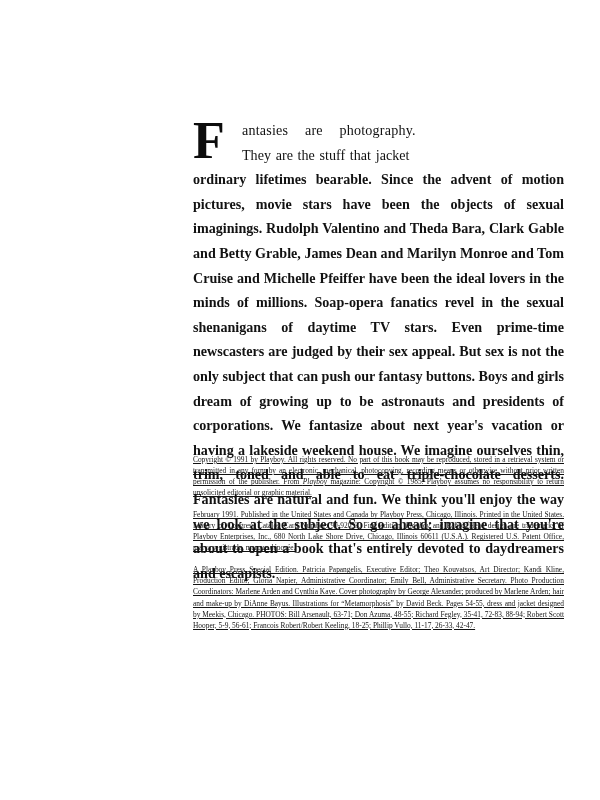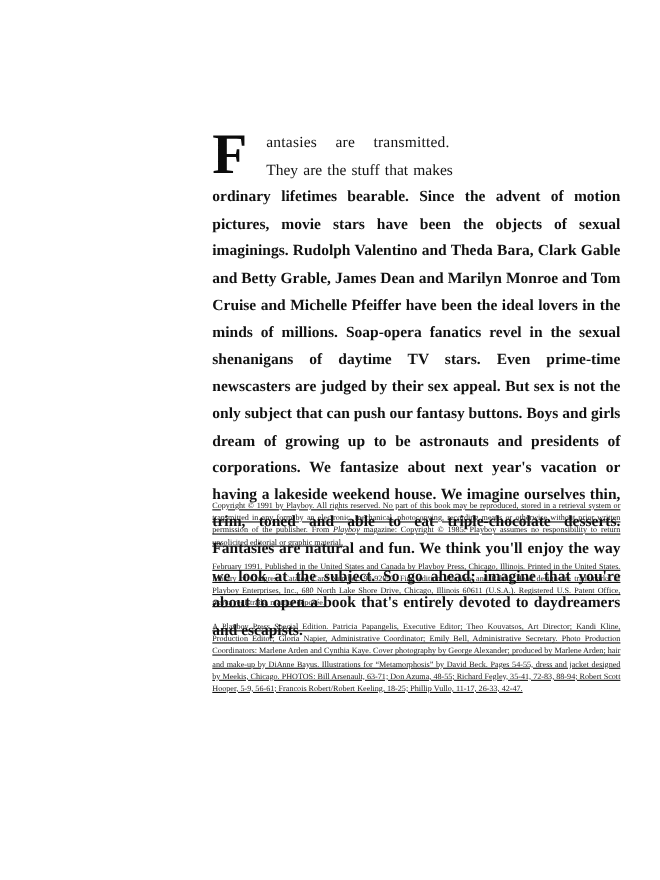--- a/index.html
+++ b/index.html
@@ -98,22 +98,22 @@
   }
 </style>
 </head>
 <body>
 
 <div class="page">
 
   <div class="body-block">
     <p class="lede">
       <span class="dropcap">F</span>
-        <span class="line-1">antasies   are   transmitted.</span>
-        <span class="line-2">They are the stuff that makes</span>
+        <span class="line-1">antasies   are   photography.</span>
+        <span class="line-2">They are the stuff that jacket</span>
         <span class="rest">ordinary lifetimes bearable. Since the advent of motion pictures, movie stars have been the objects of sexual imaginings. Rudolph Valentino and Theda Bara, Clark Gable and Betty Grable, James Dean and Marilyn Monroe and Tom Cruise and Michelle Pfeiffer have been the ideal lovers in the minds of millions. Soap-opera fanatics revel in the sexual shenanigans of daytime TV stars. Even prime-time newscasters are judged by their sex appeal. But sex is not the only subject that can push our fantasy buttons. Boys and girls dream of growing up to be astronauts and presidents of corporations. We fantasize about next year's vacation or having a lakeside weekend house. We imagine ourselves thin, trim, toned and able to eat triple-chocolate desserts. Fantasies are natural and fun. We think you'll enjoy the way we look at the subject. So go ahead; imagine that you're about to open a book that's entirely devoted to daydreamers and escapists.</span>
     </p>
   </div>
 
   <div class="colophon">
 
     <p class="fine"><span>Copyright © 1991 by Playboy. All rights reserved. No part of this book may be reproduced, stored in a retrieval system or transmitted in any form by an electronic, mechanical, photocopying, recording means or otherwise without prior written permission of the publisher. From </span><em>Playboy</em><span> magazine: Copyright © 1985. Playboy assumes no responsibility to return unsolicited editorial or graphic material.</span></p>
 
     <p class="fine"><span>February 1991. Published in the United States and Canada by Playboy Press, Chicago, Illinois. Printed in the United States. Library of Congress Catalog Card Number: 90-92053. First edition. </span><em>Playboy</em><span> and Rabbit Head design are trademarks of Playboy Enterprises, Inc., 680 North Lake Shore Drive, Chicago, Illinois 60611 (U.S.A.). Registered U.S. Patent Office, marca registrada, marque déposée.</span></p>
 

